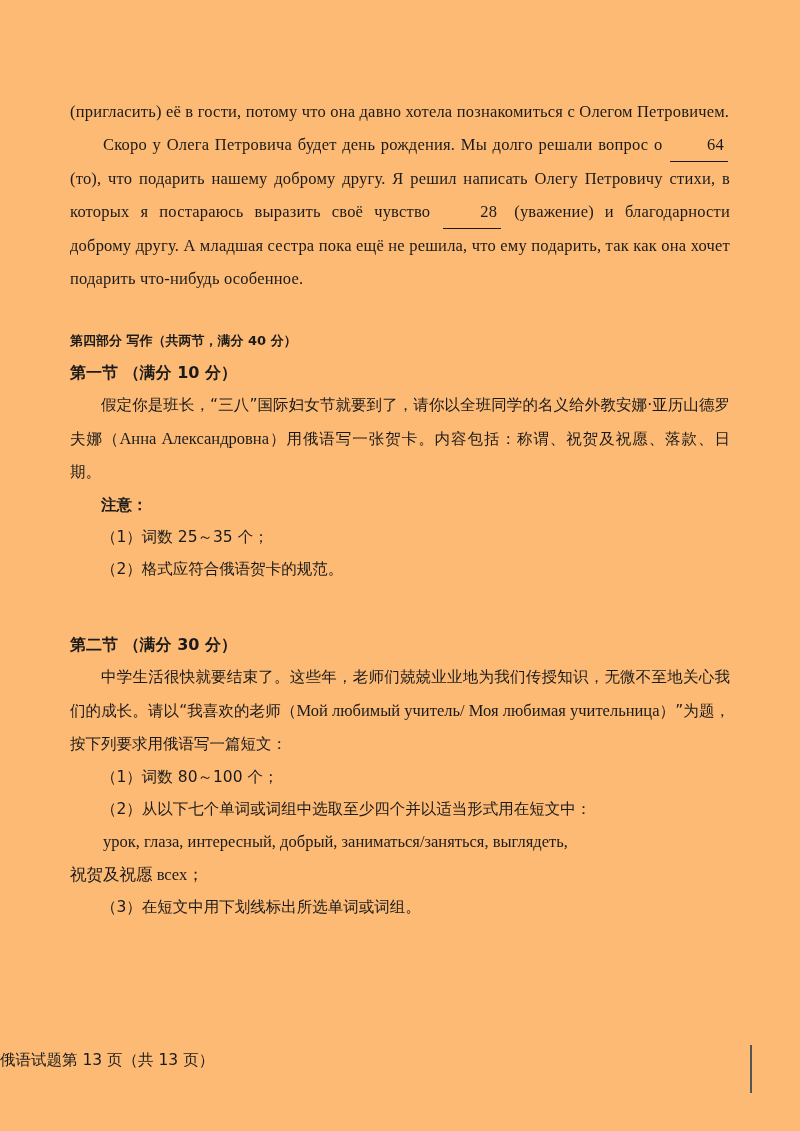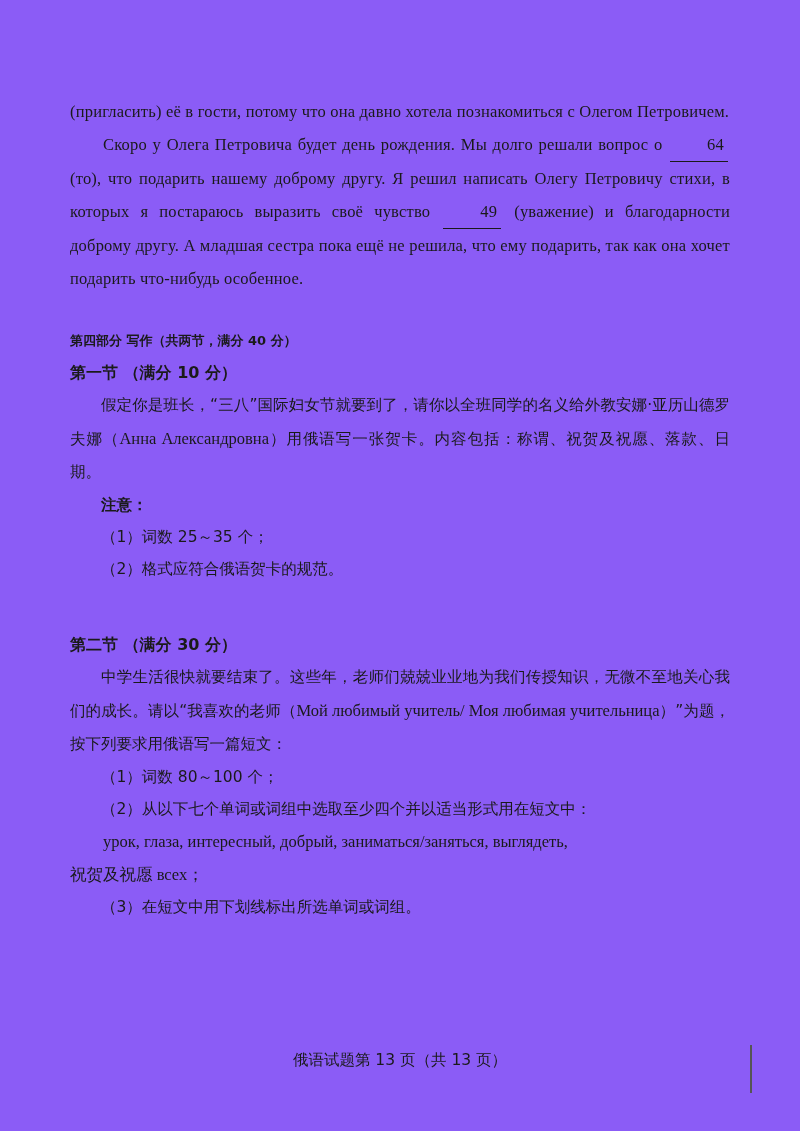--- a/index.html
+++ b/index.html
@@ -13,21 +13,21 @@
     position: relative;
     font-family: "Liberation Serif", serif;
     color: #1a1a1a;
     overflow: hidden;
   }
   .page {
     position: absolute;
     left: 0; top: 0;
     width: 800px;
     height: 1131px;
-    background: #8b5cf6;
+    background: #fdba74;
   }
   .content {
     position: absolute;
     left: 70px;
     top: 95px;
     width: 660px;
   }
   p {
     margin: 0;
     font-size: 16.5px;
@@ -96,21 +96,20 @@
     font-family: "Liberation Serif", serif;
     font-size: 16.5px;
     line-height: 33px;
     text-align: left;
   }
   .footer {
     position: absolute;
     left: 0;
     top: 1050px;
     width: 800px;
-    text-align: center;
     font-family: "DejaVu Sans", sans-serif;
     font-size: 15.5px;
     color: #1a1a1a;
   }
   .edge-mark {
     position: absolute;
     right: 48px;
     top: 1045px;
     width: 2px;
     height: 48px;
@@ -123,21 +122,21 @@
 <div class="page">
 
   <div class="content">
 
     <p class="ru">(пригласить) её в гости, потому что она давно хотела познакомиться с Олегом Петровичем.</p>
 
     <p class="ru indent2">
       <span>Скоро у Олега Петровича будет день рождения. Мы долго решали вопрос о</span>
       <span class="blank-num">64</span>
       <span>(то), что подарить нашему доброму другу. Я решил написать Олегу Петровичу стихи, в которых я постараюсь выразить своё чувство</span>
-      <span class="blank-num">49</span>
+      <span class="blank-num">28</span>
       <span>(уважение) и благодарности доброму другу. А младшая сестра пока ещё не решила, что ему подарить, так как она хочет подарить что-нибудь особенное.</span>
     </p>
 
     <div class="gap-md"></div>
 
     <div class="section-head">第四部分  写作（共两节，满分 40 分）</div>
 
     <div class="sub-head">第一节  （满分 10 分）</div>
 
     <p class="mixed indent2">

